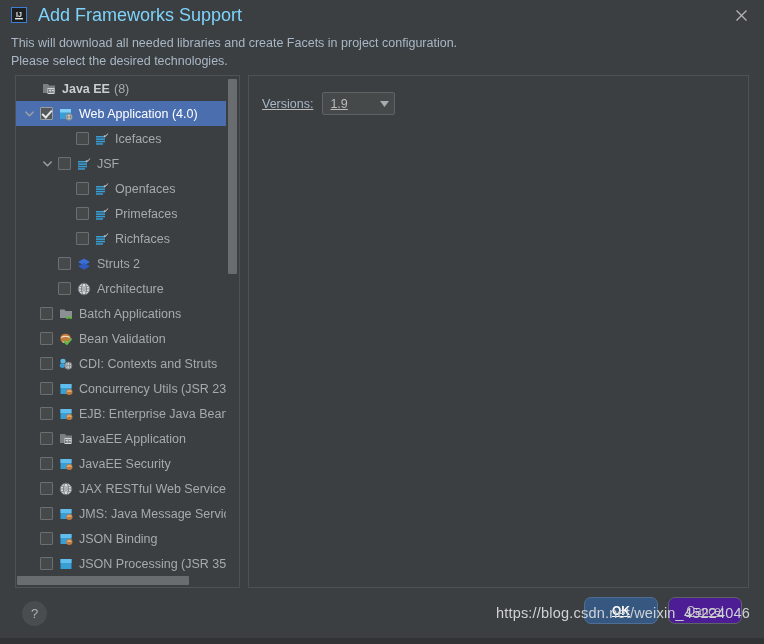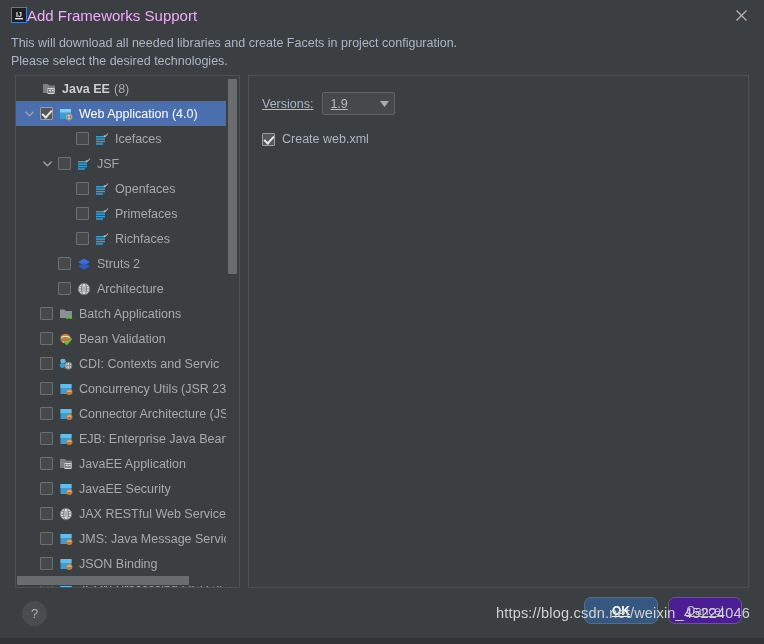--- a/index.html
+++ b/index.html
@@ -32,22 +32,23 @@
     border: 1px solid #3f7fd6;
     background: #1d1f21;
     box-sizing: border-box;
     display: flex;
     align-items: center;
     justify-content: center;
     flex: none;
   }
   .ij-icon svg { display: block; }
   .title-text {
-    font-size: 15px;
-    color: #f0abfc;
+    margin-left: 11px;
+    font-size: 18px;
+    color: #7dd3fc;
   }
   .close-btn {
     position: absolute;
     right: 0;
     top: 0;
     width: 46px;
     height: 30px;
     display: flex;
     align-items: center;
     justify-content: center;
@@ -521,49 +522,35 @@
           <span class="cb" style="margin-left: 4px;"></span>
           <span class="ic">
             <svg width="16" height="16" viewBox="0 0 16 16">
               <ellipse cx="5" cy="5.2" rx="2.6" ry="2.4" fill="#5fb7e0"></ellipse>
               <ellipse cx="4.4" cy="9.6" rx="2.6" ry="2.4" fill="#389fd6"></ellipse>
               <circle cx="10.3" cy="9.7" r="3.6" fill="#cfd4d8" stroke="#6d7275" stroke-width="0.8"></circle>
               <ellipse cx="10.3" cy="9.7" rx="1.5" ry="3.6" fill="none" stroke="#6d7275" stroke-width="0.7"></ellipse>
               <line x1="6.7" y1="9.7" x2="13.9" y2="9.7" stroke="#6d7275" stroke-width="0.7"></line>
             </svg>
           </span>
-          <span class="row-label">CDI: Contexts and Servic</span>
+          <span class="row-label">CDI: Contexts and Struts</span>
         </div>
         <div class="row">
           <span class="spacer" style="width: 6px;"></span>
           <span class="arrow"></span>
           <span class="cb" style="margin-left: 4px;"></span>
           <span class="ic">
             <svg width="16" height="16" viewBox="0 0 16 16">
               <rect x="2.5" y="3" width="11" height="10" fill="#389fd6"></rect>
               <rect x="2.5" y="3" width="11" height="4" fill="#62bcec"></rect>
               <ellipse cx="11.3" cy="11" rx="3.2" ry="3" fill="#c07b3c"></ellipse>
               <path d="M9.3 10.4q2-1.2 4 0" stroke="#f2e6cf" stroke-width="0.9" fill="none"></path>
             </svg>
           </span>
           <span class="row-label">Concurrency Utils (JSR 236</span>
-        </div>
-        <div class="row">
-          <span class="spacer" style="width: 6px;"></span>
-          <span class="arrow"></span>
-          <span class="cb" style="margin-left: 4px;"></span>
-          <span class="ic">
-            <svg width="16" height="16" viewBox="0 0 16 16">
-              <rect x="2.5" y="3" width="11" height="10" fill="#389fd6"></rect>
-              <rect x="2.5" y="3" width="11" height="4" fill="#62bcec"></rect>
-              <ellipse cx="11.3" cy="11" rx="3.2" ry="3" fill="#c07b3c"></ellipse>
-              <path d="M9.3 10.4q2-1.2 4 0" stroke="#f2e6cf" stroke-width="0.9" fill="none"></path>
-            </svg>
-          </span>
-          <span class="row-label">Connector Architecture (JS</span>
         </div>
         <div class="row">
           <span class="spacer" style="width: 6px;"></span>
           <span class="arrow"></span>
           <span class="cb" style="margin-left: 4px;"></span>
           <span class="ic">
             <svg width="16" height="16" viewBox="0 0 16 16">
               <rect x="2.5" y="3" width="11" height="10" fill="#389fd6"></rect>
               <rect x="2.5" y="3" width="11" height="4" fill="#62bcec"></rect>
               <ellipse cx="11.3" cy="11" rx="3.2" ry="3" fill="#c07b3c"></ellipse>
@@ -669,24 +656,20 @@
       <span class="versions-label">Versions:</span>
       <div class="combo">
         <span class="combo-value">1.9</span>
         <span class="combo-arrow">
           <svg width="9" height="6" viewBox="0 0 9 6">
               <polygon points="0,0 9,0 4.5,6" fill="#a8acae"></polygon>
             </svg>
         </span>
       </div>
     </div>
-    <div class="webxml-row">
-      <span class="cb checked"></span>
-      <span class="webxml-label">Create web.xml</span>
-    </div>
   </div>
 </div>
 
 <div class="footer">
   <div class="help-btn">?</div>
   <div class="btn btn-ok">OK</div>
   <div class="btn btn-cancel">Cancel</div>
 </div>
 <div class="watermark">https://blog.csdn.net/weixin_45224046</div>
 <div class="bottom-strip"></div>

